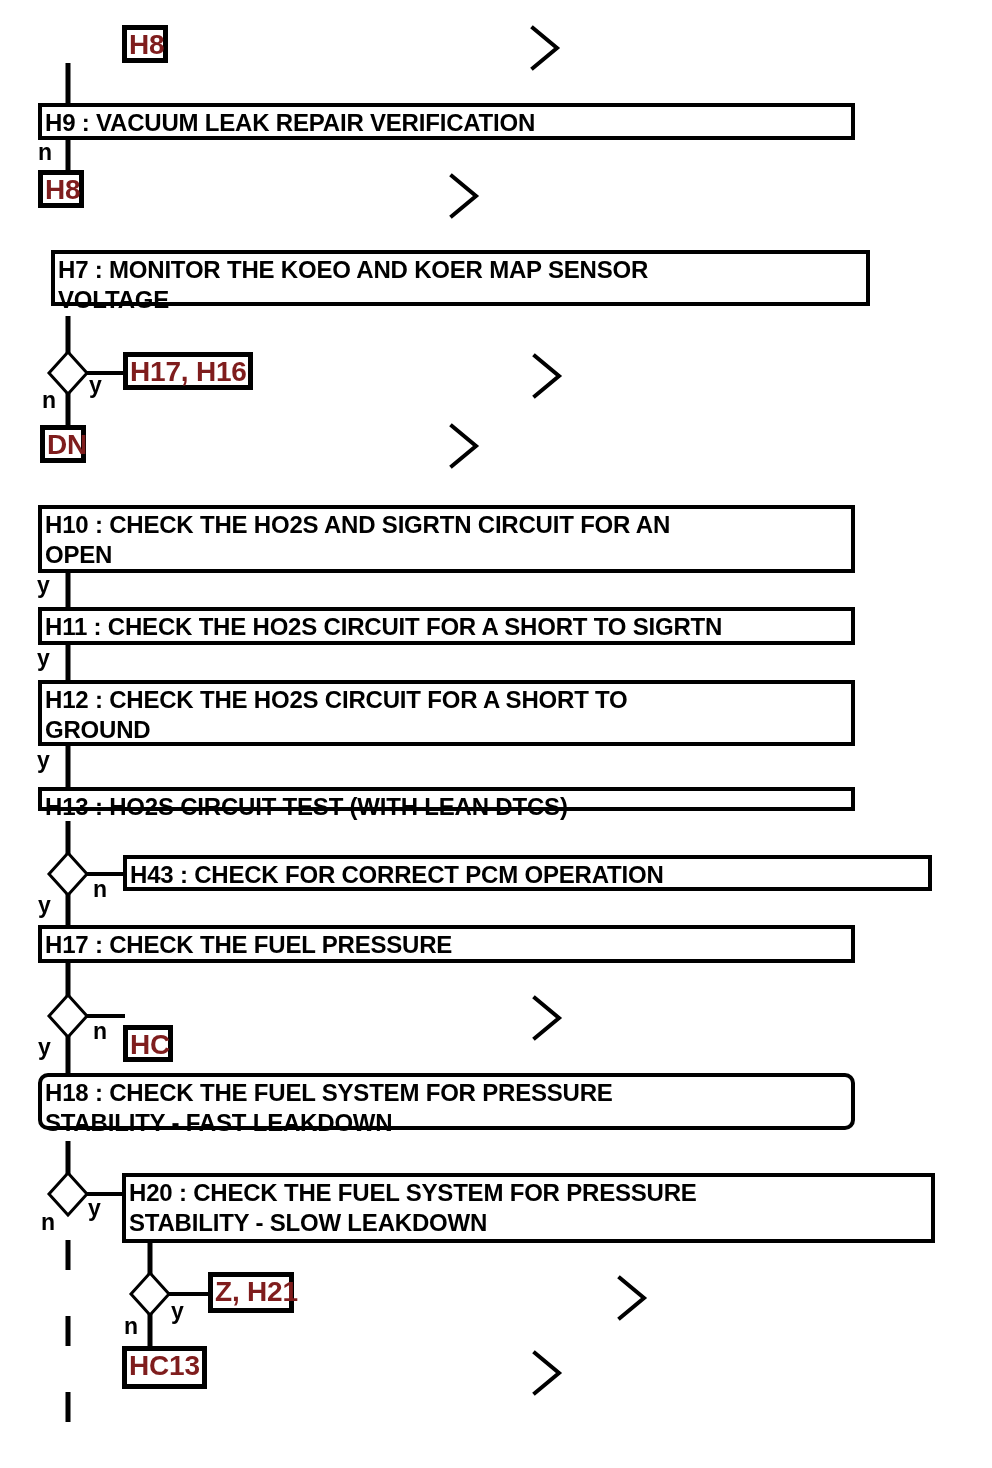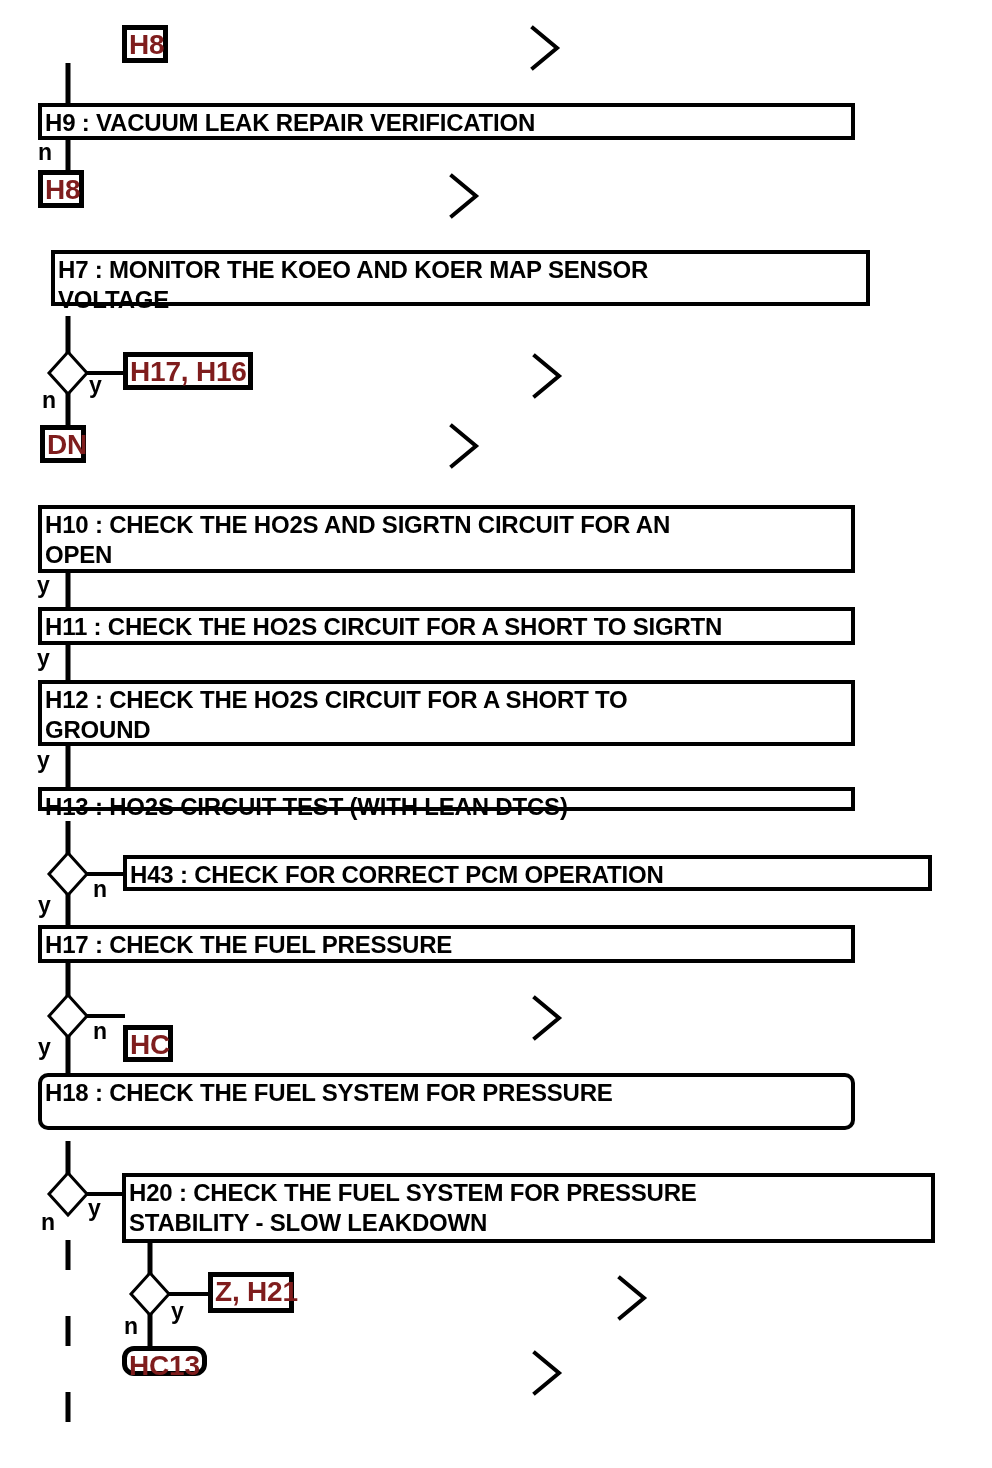--- a/index.html
+++ b/index.html
@@ -146,32 +146,33 @@
   <div class="step oneline" style="left:38px;top:925px;width:817px;height:38px;">
     <span class="ln">H17 : CHECK THE FUEL PRESSURE</span>
   </div>
 
   <div class="ref" style="left:123px;top:997px;width:50px;height:37px;margin-top:28px;">
     <span>HC</span>
   </div>
 
   <div class="step" style="left:38px;top:1073px;width:817px;height:57px;border-radius:10px;">
     <span class="ln">H18 : CHECK THE FUEL SYSTEM FOR PRESSURE</span>
+    <span class="ln">STABILITY - FAST LEAKDOWN</span>
   </div>
 
   <div class="step" style="left:122px;top:1173px;width:813px;height:70px;">
     <span class="ln">H20 : CHECK THE FUEL SYSTEM FOR PRESSURE</span>
     <span class="ln">STABILITY - SLOW LEAKDOWN</span>
   </div>
 
   <div class="ref" style="left:208px;top:1272px;width:86px;height:41px;">
     <span>Z, H21</span>
   </div>
 
-  <div class="ref" style="left:122px;top:1346px;width:85px;height:30px;border-radius:12px;">
+  <div class="ref" style="left:122px;top:1346px;width:85px;height:43px;">
     <span>HC13</span>
   </div>
 
   <div class="branch" style="left:38px;top:141px;">n</div>
   <div class="branch" style="left:89px;top:374px;">y</div>
   <div class="branch" style="left:42px;top:389px;">n</div>
   <div class="branch" style="left:37px;top:574px;">y</div>
   <div class="branch" style="left:37px;top:647px;">y</div>
   <div class="branch" style="left:37px;top:749px;">y</div>
   <div class="branch" style="left:93px;top:878px;">n</div>

